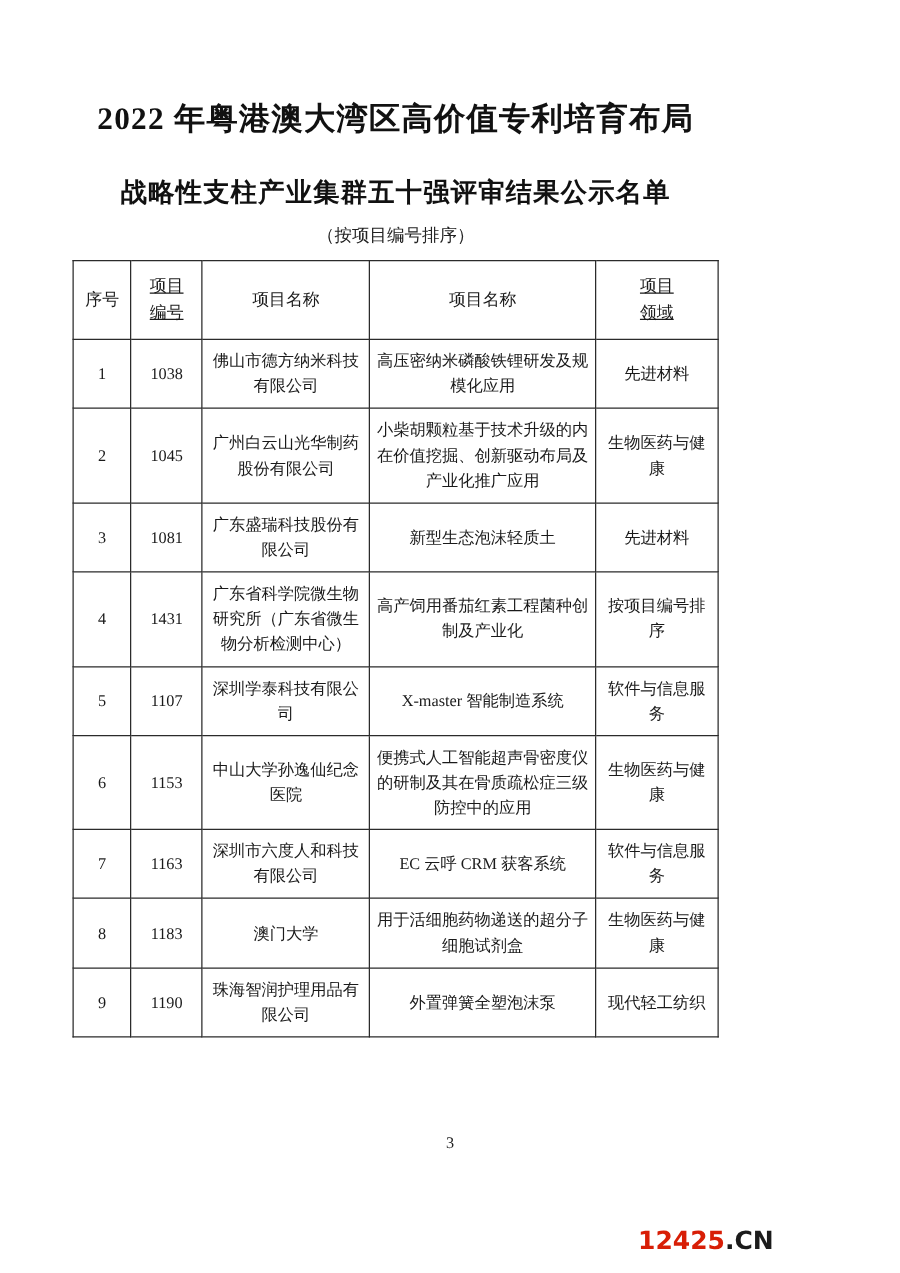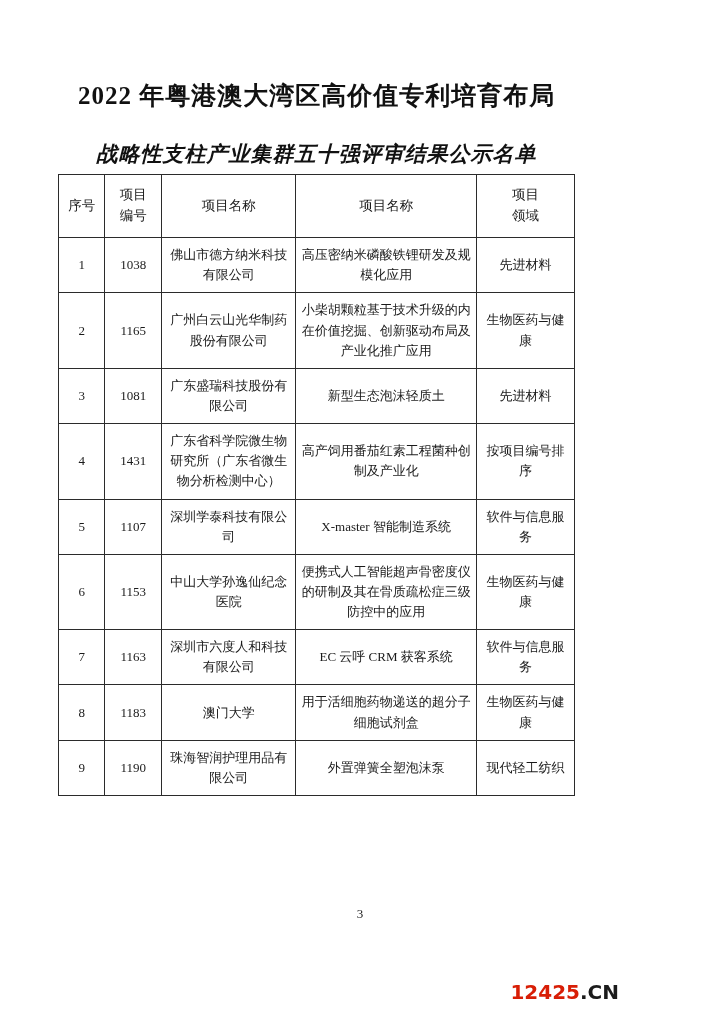--- a/index.html
+++ b/index.html
@@ -34,21 +34,20 @@
   .doc-title .line {
     display: block;
   }
   .doc-subtitle {
     text-align: center;
     font-size: 21px;
     font-weight: bold;
     letter-spacing: 1px;
     margin: 26px 0 0 0;
     color: #111;
-    font-style: italic;
   }
   .doc-note {
     text-align: center;
     font-size: 14px;
     margin: 12px 0 10px 0;
     color: #222;
   }
   table.result-table {
     border-collapse: collapse;
     width: 100%;
@@ -71,20 +70,21 @@
     padding: 10px 2px;
   }
   col.c-idx { width: 9%; }
   col.c-code { width: 11%; }
   col.c-org { width: 26%; }
   col.c-proj { width: 35%; }
   col.c-field { width: 19%; }
   .cell-txt {
     display: block;
     padding: 0 4px;
+    text-decoration: underline;
   }
   .page-number {
     position: absolute;
     bottom: 96px;
     left: 0;
     width: 720px;
     text-align: center;
     font-size: 13px;
     color: #222;
   }
@@ -104,20 +104,21 @@
 <body>
 
 <div class="page">
 
   <h1 class="doc-title">
     <span class="line">2022 年粤港澳大湾区高价值专利培育布局</span>
   </h1>
 
   <h2 class="doc-subtitle">战略性支柱产业集群五十强评审结果公示名单</h2>
 
+  <div class="doc-note">（按项目编号排序）</div>
 
   <table class="result-table">
     <colgroup>
       <col class="c-idx">
       <col class="c-code">
       <col class="c-org">
       <col class="c-proj">
       <col class="c-field">
     </colgroup>
     <thead>
@@ -138,21 +139,21 @@
     <tbody>
       <tr>
         <td>1</td>
         <td>1038</td>
         <td>佛山市德方纳米科技有限公司</td>
         <td>高压密纳米磷酸铁锂研发及规模化应用</td>
         <td>先进材料</td>
       </tr>
       <tr>
         <td>2</td>
-        <td>1165</td>
+        <td>1045</td>
         <td>广州白云山光华制药股份有限公司</td>
         <td>小柴胡颗粒基于技术升级的内在价值挖掘、创新驱动布局及产业化推广应用</td>
         <td>生物医药与健康</td>
       </tr>
       <tr>
         <td>3</td>
         <td>1081</td>
         <td>广东盛瑞科技股份有限公司</td>
         <td>新型生态泡沫轻质土</td>
         <td>先进材料</td>

